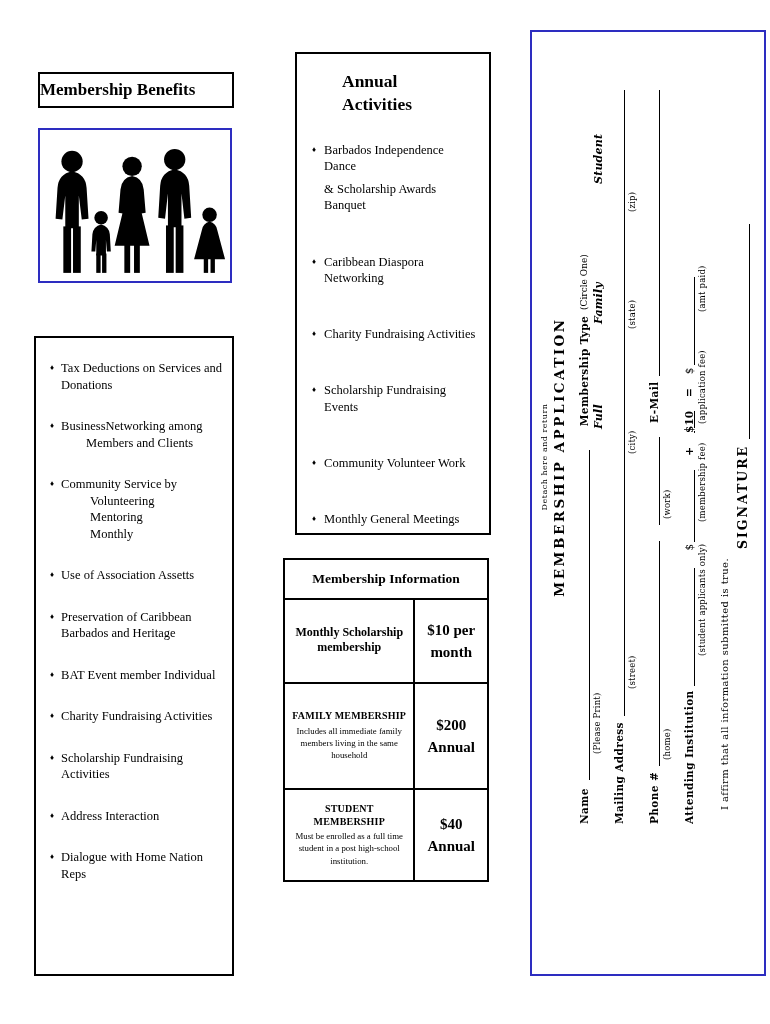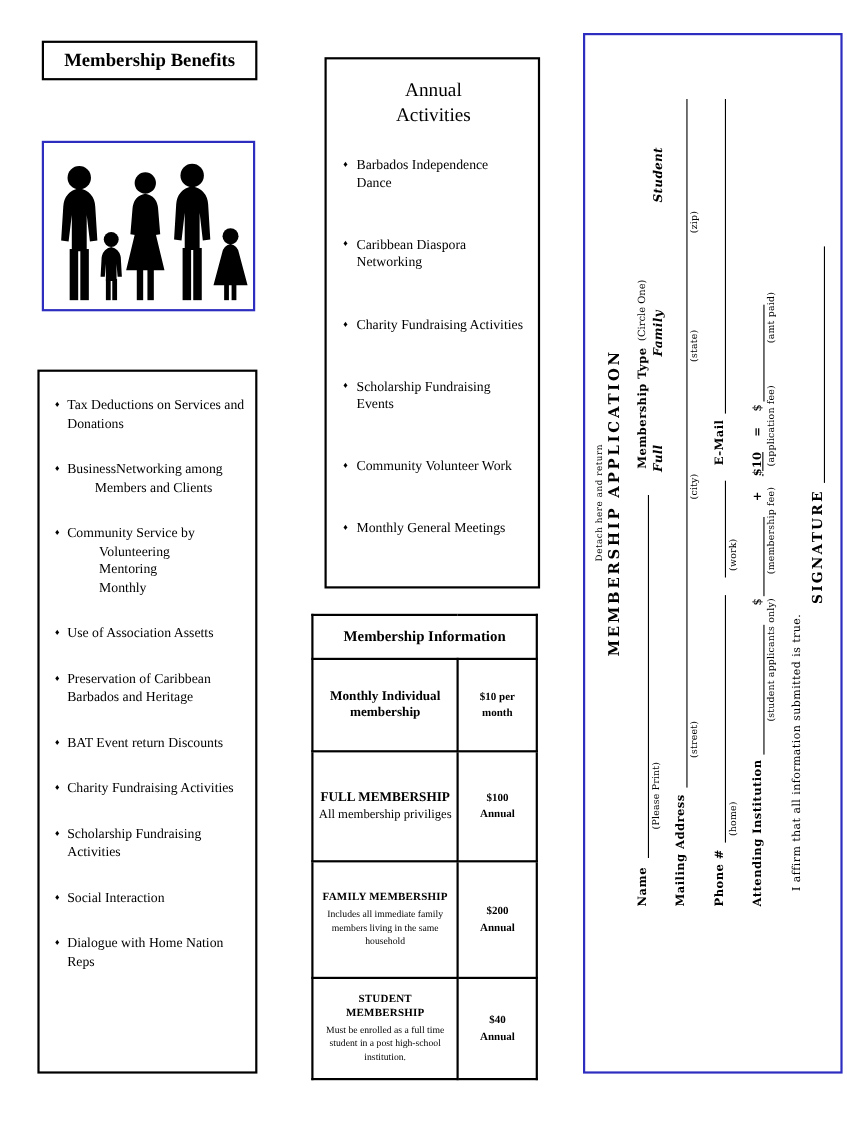--- a/index.html
+++ b/index.html
@@ -1,44 +1,44 @@
 <!DOCTYPE html>
 <html><head>
 <meta charset="utf-8">
 <style>
   html,body{margin:0;padding:0;background:#e8e8e8;}
   .page{position:relative;width:770px;height:1024px;background:#ffffff;overflow:hidden;
         font-family:"Liberation Serif",serif;color:#000;}
 
   
-  .mb-title{position:absolute;left:38px;top:37px;width:192px;height:32px;border:2px solid #000;
-            display:flex;align-items:center;justify-content:center;font-size:17px;font-weight:bold;}
+  .mb-title{position:absolute;left:38px;top:72px;width:192px;height:32px;border:2px solid #000;
+            display:flex;align-items:center;font-size:17px;font-weight:bold;}
   .family-box{position:absolute;left:38px;top:128px;width:194px;height:155px;border:2px solid #2d2dc0;
               box-sizing:border-box;background:#fff;display:flex;align-items:flex-end;justify-content:center;}
   .family-box svg{width:184px;height:146px;display:block;}
   .benefits-box{position:absolute;left:34px;top:336px;width:200px;height:640px;border:2px solid #000;
                 box-sizing:border-box;padding:22px 8px 10px 14px;}
   .benefit{display:flex;gap:7px;margin-bottom:25px;font-size:12.5px;line-height:1.32;}
   .dia{font-size:8px;line-height:1;margin-top:4px;flex:0 0 auto;}
   .btxt{min-width:0;}
   .ind1{margin-left:25px;}
   .ind2{margin-left:29px;}
 
   
   .activities-box{position:absolute;left:295px;top:52px;width:196px;height:483px;border:2px solid #000;
                   box-sizing:border-box;padding:16px 13px 8px 15px;}
-  .act-title{width:104px;margin:0 auto 26px auto;text-align:center;font-size:17.5px;font-weight:normal;line-height:1.3;}
+  .act-title{width:104px;margin:0 auto 26px auto;font-size:17.5px;font-weight:bold;line-height:1.3;}
   .act{display:flex;gap:8px;margin-bottom:40px;font-size:12.5px;line-height:1.3;}
   .acont{margin-top:7px;}
 
   .info-table{position:absolute;left:283px;top:558px;width:206px;border-collapse:collapse;background:#fff;padding-left:32px;}
   .info-table th,.info-table td{border:2px solid #000;padding:3px 4px;vertical-align:middle;text-align:center;}
   .info-table th{font-size:13.5px;font-weight:bold;height:32px;}
   .cell-name{width:128px;}
-  .cell-price{width:66px;font-weight:bold;font-size:10px;line-height:1.5;}
+  .cell-price{width:66px;font-weight:bold;font-size:15px;line-height:1.5;}
   .row-name{font-weight:bold;font-size:12px;line-height:1.25;}
   .row-desc{font-size:11.5px;line-height:1.3;margin-top:2px;}
   .r1 td{height:76px;}
   .r2 td{height:92px;}
   .r3 td{height:98px;}
   .r4 td{height:84px;}
   .r3 .row-name,.r4 .row-name{font-size:10px;letter-spacing:0.2px;}
   .r3 .row-desc,.r4 .row-desc{font-size:8.8px;line-height:1.4;}
 
   
@@ -144,55 +144,56 @@
     <div class="benefit">
       <span class="dia">♦</span>
       <div class="btxt">
           <div>Preservation of Caribbean</div>
         <div>Barbados and Heritage</div>
         </div>
     </div>
     <div class="benefit">
       <span class="dia">♦</span>
       <div class="btxt">
-          <div>BAT Event return Discounts</div>
+          <div>BAT Event member Individual</div>
         </div>
     </div>
     <div class="benefit">
       <span class="dia">♦</span>
       <div class="btxt">
           <div>Charity Fundraising Activities</div>
         </div>
     </div>
     <div class="benefit">
       <span class="dia">♦</span>
       <div class="btxt">
           <div>Scholarship Fundraising Activities</div>
         </div>
     </div>
     <div class="benefit">
       <span class="dia">♦</span>
       <div class="btxt">
-          <div>Social Interaction</div>
+          <div>Address Interaction</div>
         </div>
     </div>
     <div class="benefit">
       <span class="dia">♦</span>
       <div class="btxt">
           <div>Dialogue with Home Nation Reps</div>
         </div>
     </div>
   </div>
 
   <div class="activities-box">
     <div class="act-title">Annual Activities</div>
     <div class="act">
       <span class="dia">♦</span>
       <div class="btxt">
           <div>Barbados Independence Dance</div>
+        <div class="acont">&amp; Scholarship Awards Banquet</div>
         </div>
     </div>
     <div class="act">
       <span class="dia">♦</span>
       <div class="btxt">
           <div>Caribbean Diaspora Networking</div>
         </div>
     </div>
     <div class="act">
       <span class="dia">♦</span>
@@ -222,36 +223,26 @@
 
   <table class="info-table">
     <thead>
       <tr>
           <th colspan="2">Membership Information</th>
         </tr>
     </thead>
     <tbody>
       <tr class="r1">
         <td class="cell-name">
-          <div class="row-name">Monthly Individual membership</div>
+          <div class="row-name">Monthly Scholarship membership</div>
           <div class="row-desc"></div>
         </td>
         <td class="cell-price">
           <div>$10 per</div>
           <div>month</div>
-        </td>
-      </tr>
-      <tr class="r2">
-        <td class="cell-name">
-          <div class="row-name">FULL MEMBERSHIP</div>
-          <div class="row-desc">All membership priviliges</div>
-        </td>
-        <td class="cell-price">
-          <div>$100</div>
-          <div>Annual</div>
         </td>
       </tr>
       <tr class="r3">
         <td class="cell-name">
           <div class="row-name">FAMILY MEMBERSHIP</div>
           <div class="row-desc">Includes all immediate family members living in the same household</div>
         </td>
         <td class="cell-price">
           <div>$200</div>
           <div>Annual</div>

